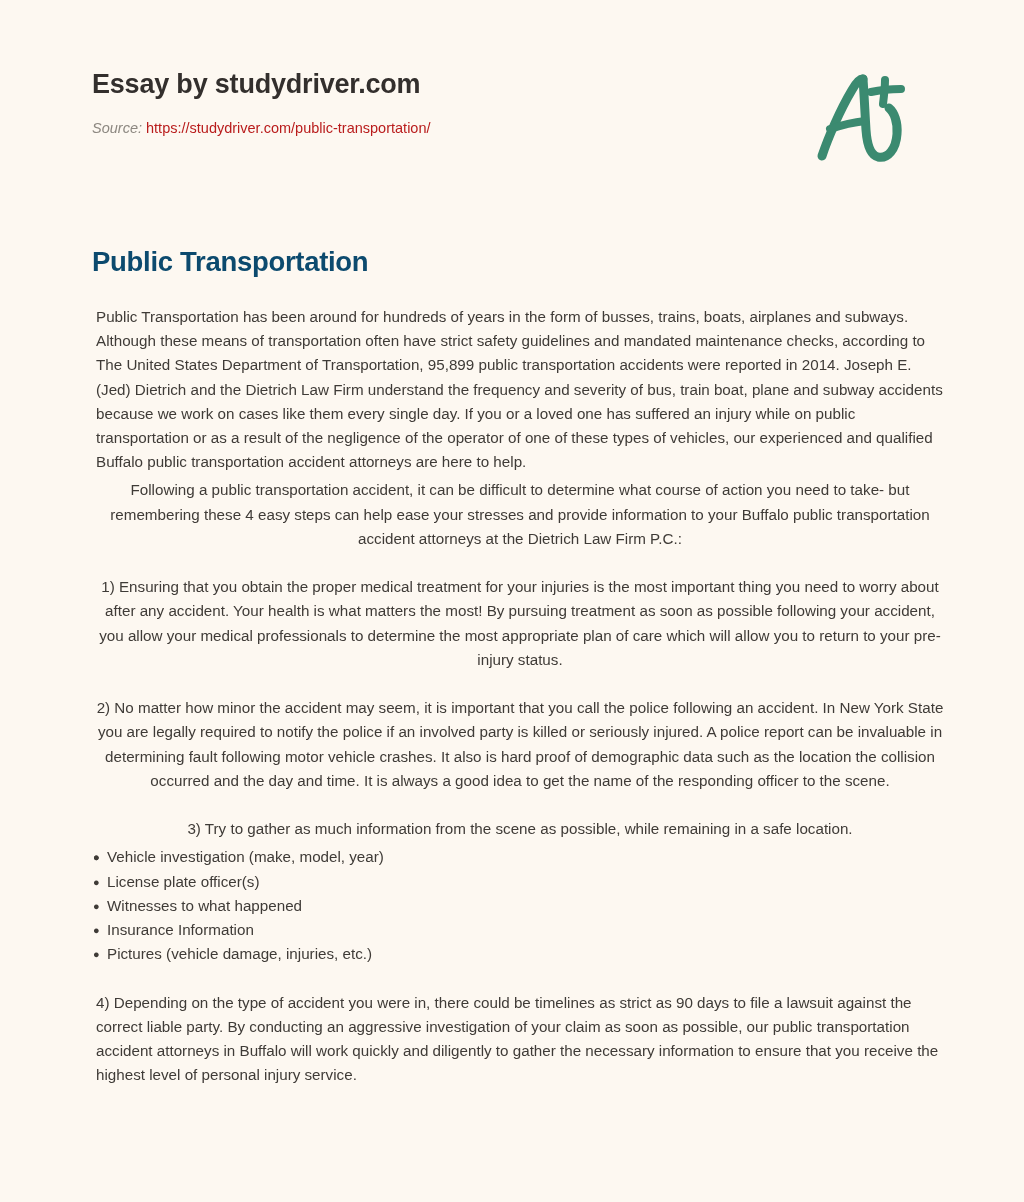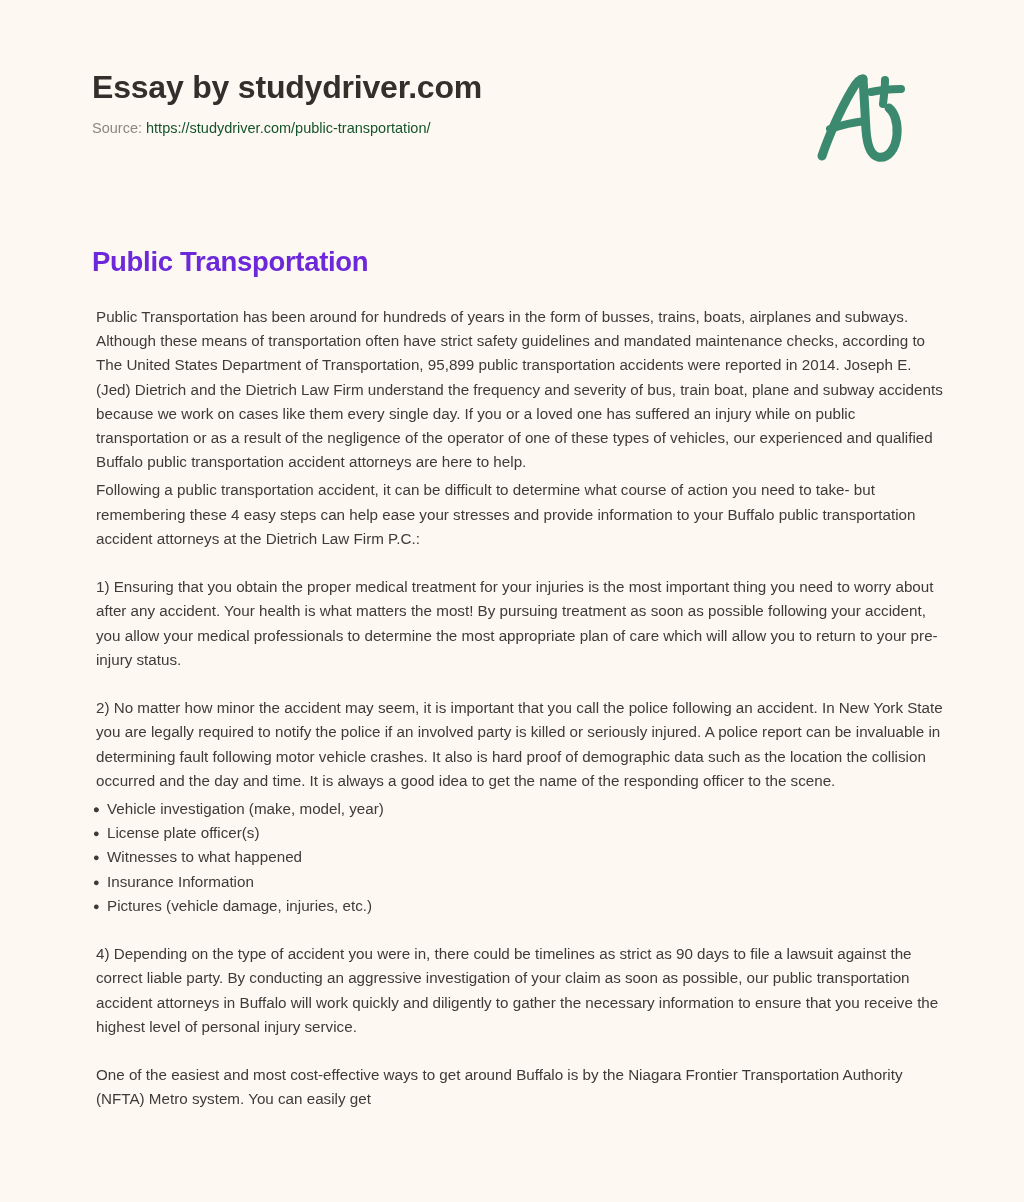--- a/index.html
+++ b/index.html
@@ -30,42 +30,43 @@
     left: 0;
     top: 0;
     width: 1024px;
     height: 200px;
   }
 
   .brand-title {
     position: absolute;
     left: 92px;
     top: 69px;
-    font-size: 32px;
+    font-size: 27px;
     font-weight: bold;
     letter-spacing: -0.2px;
     color: #332f2d;
     white-space: nowrap;
   }
 
   .source-line {
     position: absolute;
     left: 92px;
     top: 120px;
     font-size: 14.5px;
     color: #8d8881;
     white-space: nowrap;
   }
 
   .source-label {
     color: #8d8881;
+    font-style: italic;
   }
 
   .source-url {
-    color: #14532d;
+    color: #b91c1c;
     text-decoration: none;
   }
 
   
   .logo {
     position: absolute;
     left: 808px;
     top: 66px;
     width: 108px;
     height: 104px;
@@ -80,38 +81,39 @@
   .article {
     position: absolute;
     left: 92px;
     top: 245px;
     width: 856px;
   }
 
   .article-title {
     font-size: 27.5px;
     font-weight: bold;
-    color: #6d28d9;
+    color: #0c4a6e;
     letter-spacing: -0.3px;
     line-height: 34px;
     margin: 0 0 26px 0;
   }
 
   .body-text {
     font-size: 15.2px;
     line-height: 24.2px;
     color: #3f3b37;
   }
 
   .para {
     margin: 4px;
   }
 
   .para + .para {
     margin-top: 0;
+    text-align: center;
   }
 
   .para.spaced {
     margin-top: 24.2px;
   }
 
   .bullet-list {
     list-style: none;
     margin: 0;
     padding: 0;
@@ -174,20 +176,21 @@
     <div class="body-text">
 
       <p class="para">Public Transportation has been around for hundreds of years in the form of busses, trains, boats, airplanes and subways. Although these means of transportation often have strict safety guidelines and mandated maintenance checks, according to The United States Department of Transportation, 95,899 public transportation accidents were reported in 2014. Joseph E. (Jed) Dietrich and the Dietrich Law Firm understand the frequency and severity of bus, train boat, plane and subway accidents because we work on cases like them every single day. If you or a loved one has suffered an injury while on public transportation or as a result of the negligence of the operator of one of these types of vehicles, our experienced and qualified Buffalo public transportation accident attorneys are here to help.</p>
 
       <p class="para">Following a public transportation accident, it can be difficult to determine what course of action you need to take- but remembering these 4 easy steps can help ease your stresses and provide information to your Buffalo public transportation accident attorneys at the Dietrich Law Firm P.C.:</p>
 
       <p class="para spaced">1) Ensuring that you obtain the proper medical treatment for your injuries is the most important thing you need to worry about after any accident. Your health is what matters the most! By pursuing treatment as soon as possible following your accident, you allow your medical professionals to determine the most appropriate plan of care which will allow you to return to your pre-injury status.</p>
 
       <p class="para spaced">2) No matter how minor the accident may seem, it is important that you call the police following an accident. In New York State you are legally required to notify the police if an involved party is killed or seriously injured. A police report can be invaluable in determining fault following motor vehicle crashes. It also is hard proof of demographic data such as the location the collision occurred and the day and time. It is always a good idea to get the name of the responding officer to the scene.</p>
 
+      <p class="para spaced">3) Try to gather as much information from the scene as possible, while remaining in a safe location.</p>
 
       <ul class="bullet-list">
         <li>
           <span class="dot">●</span>
         </li>
         <li>
           <span class="dot">●</span>
           <span>Vehicle investigation (make, model, year)</span>
         </li>
         <li>
@@ -203,18 +206,17 @@
           <span>Insurance Information</span>
         </li>
         <li>
           <span class="dot">●</span>
           <span>Pictures (vehicle damage, injuries, etc.)</span>
         </li>
       </ul>
 
       <p class="para spaced">4) Depending on the type of accident you were in, there could be timelines as strict as 90 days to file a lawsuit against the correct liable party. By conducting an aggressive investigation of your claim as soon as possible, our public transportation accident attorneys in Buffalo will work quickly and diligently to gather the necessary information to ensure that you receive the highest level of personal injury service.</p>
 
-      <p class="para spaced">One of the easiest and most cost-effective ways to get around Buffalo is by the Niagara Frontier Transportation Authority (NFTA) Metro system. You can easily get</p>
 
     </div>
   </div>
 
 </div>
 
 </body></html>

